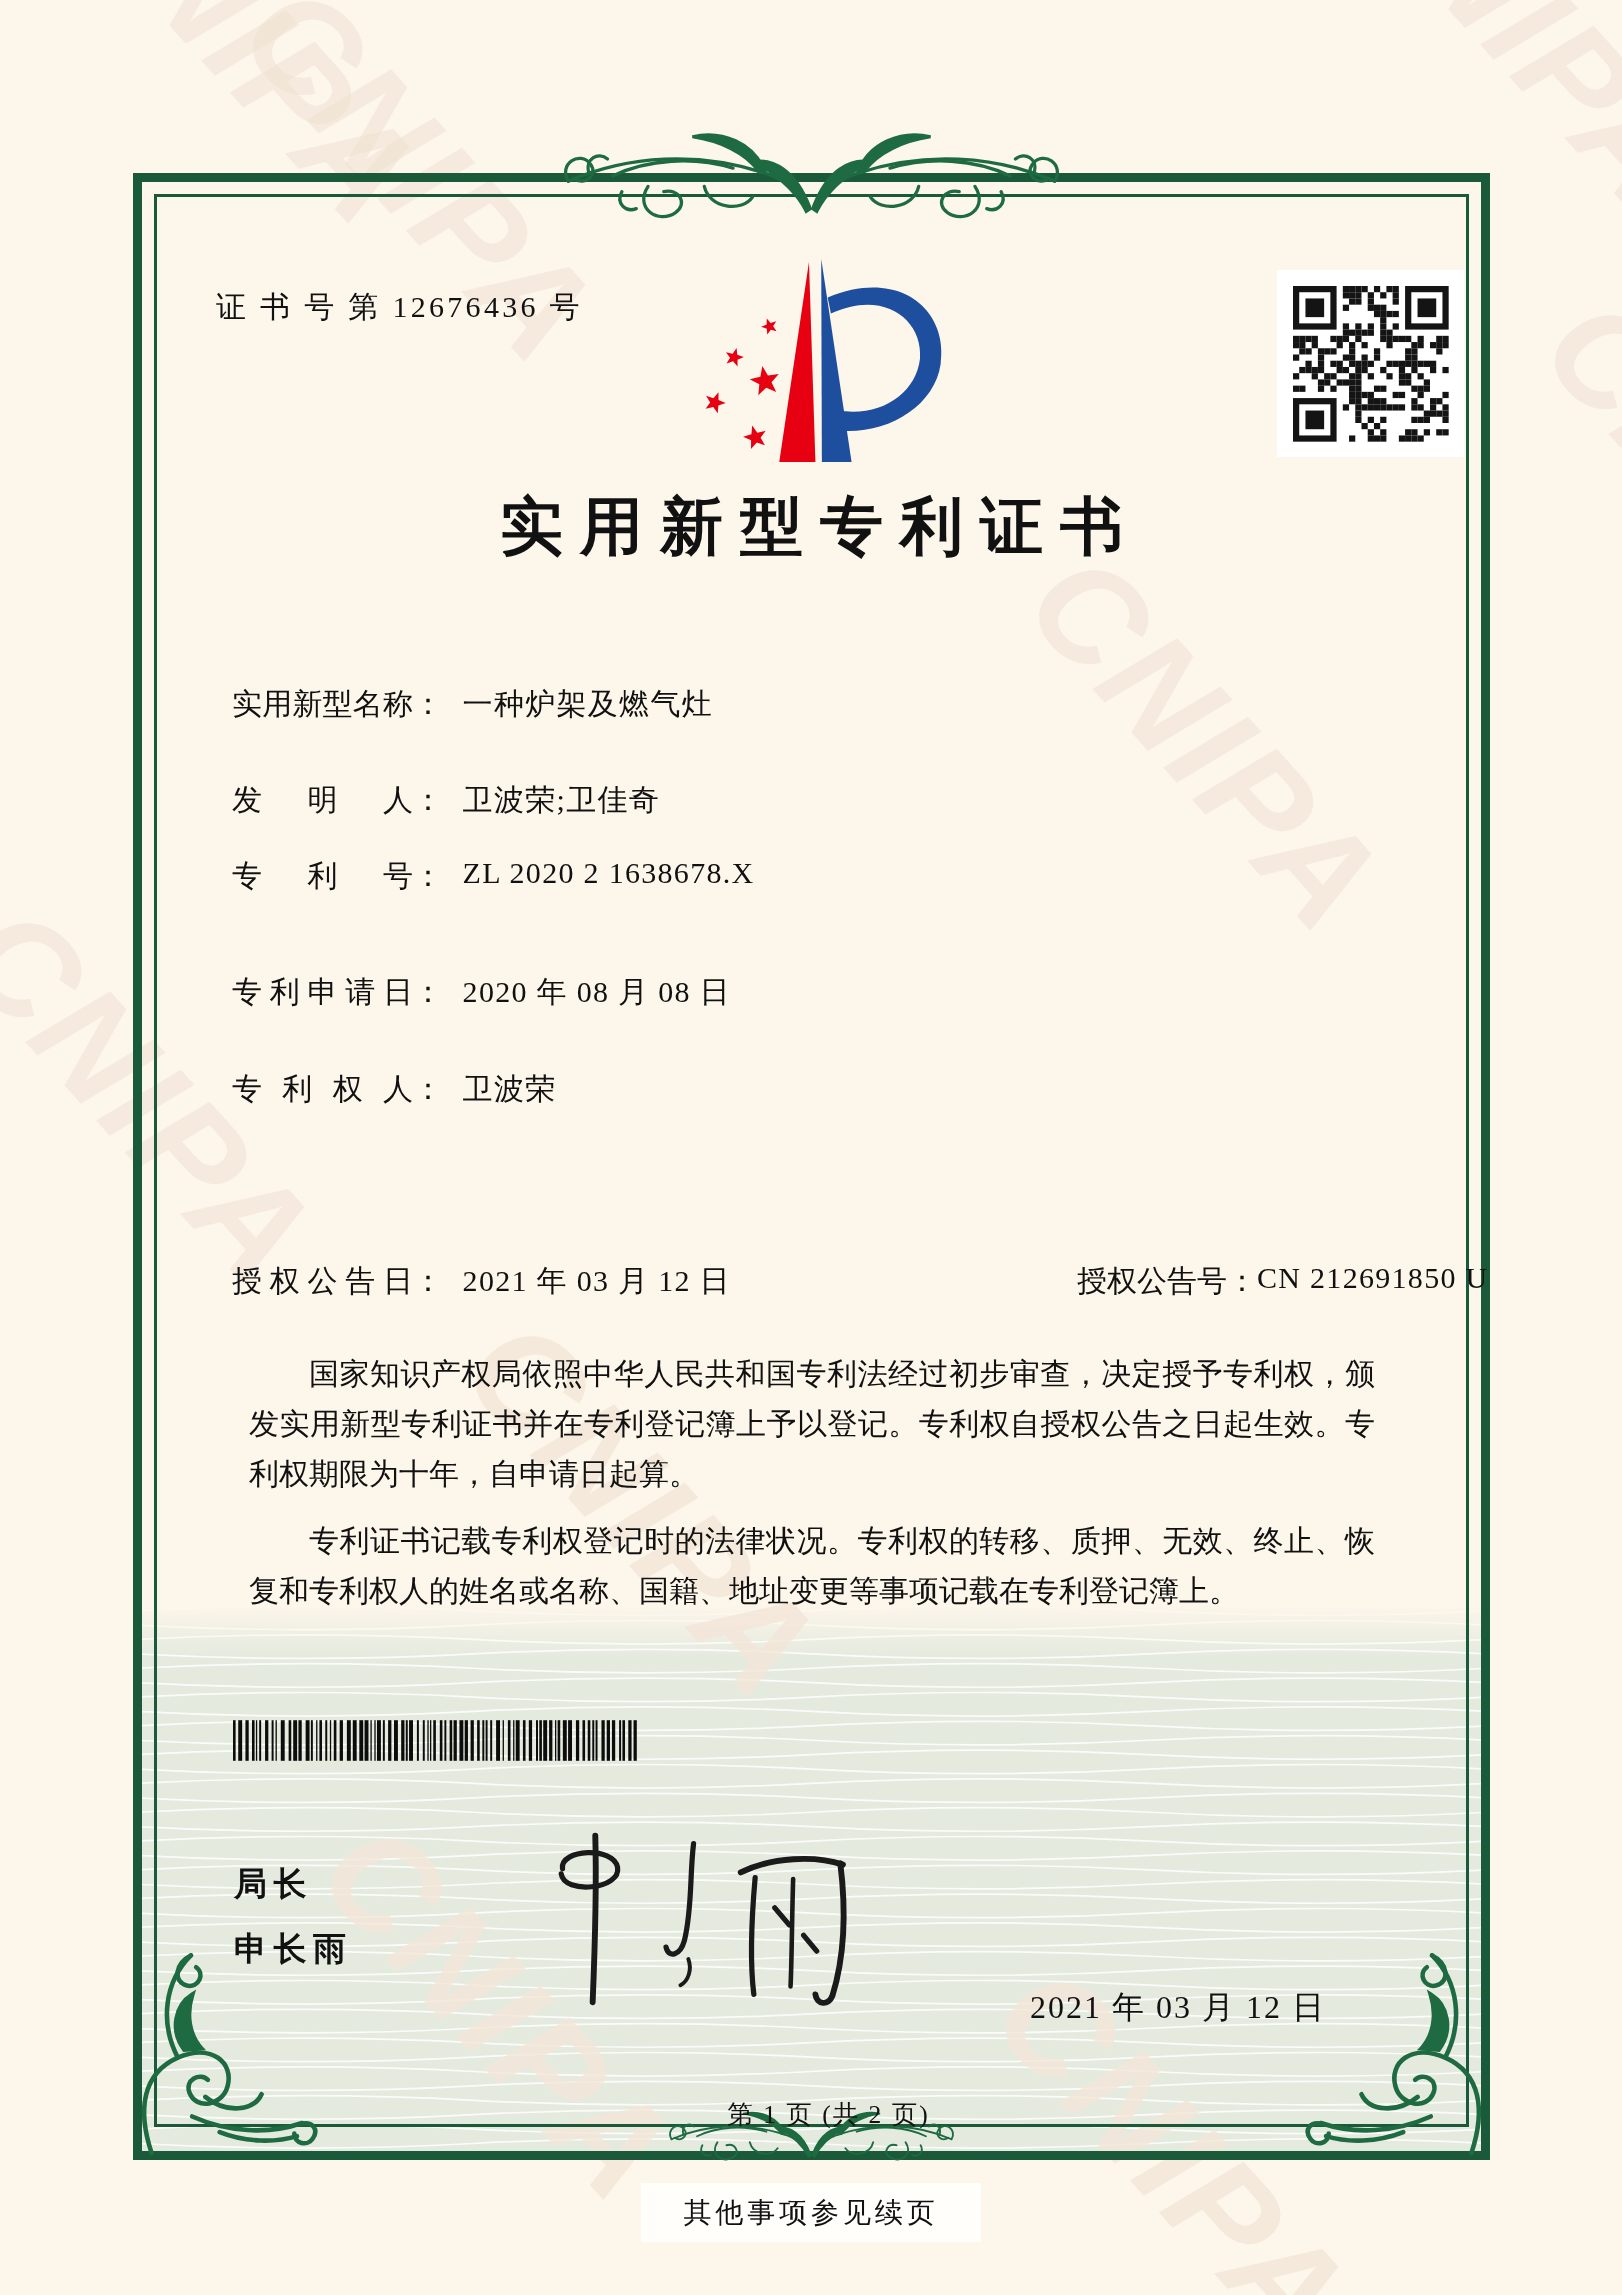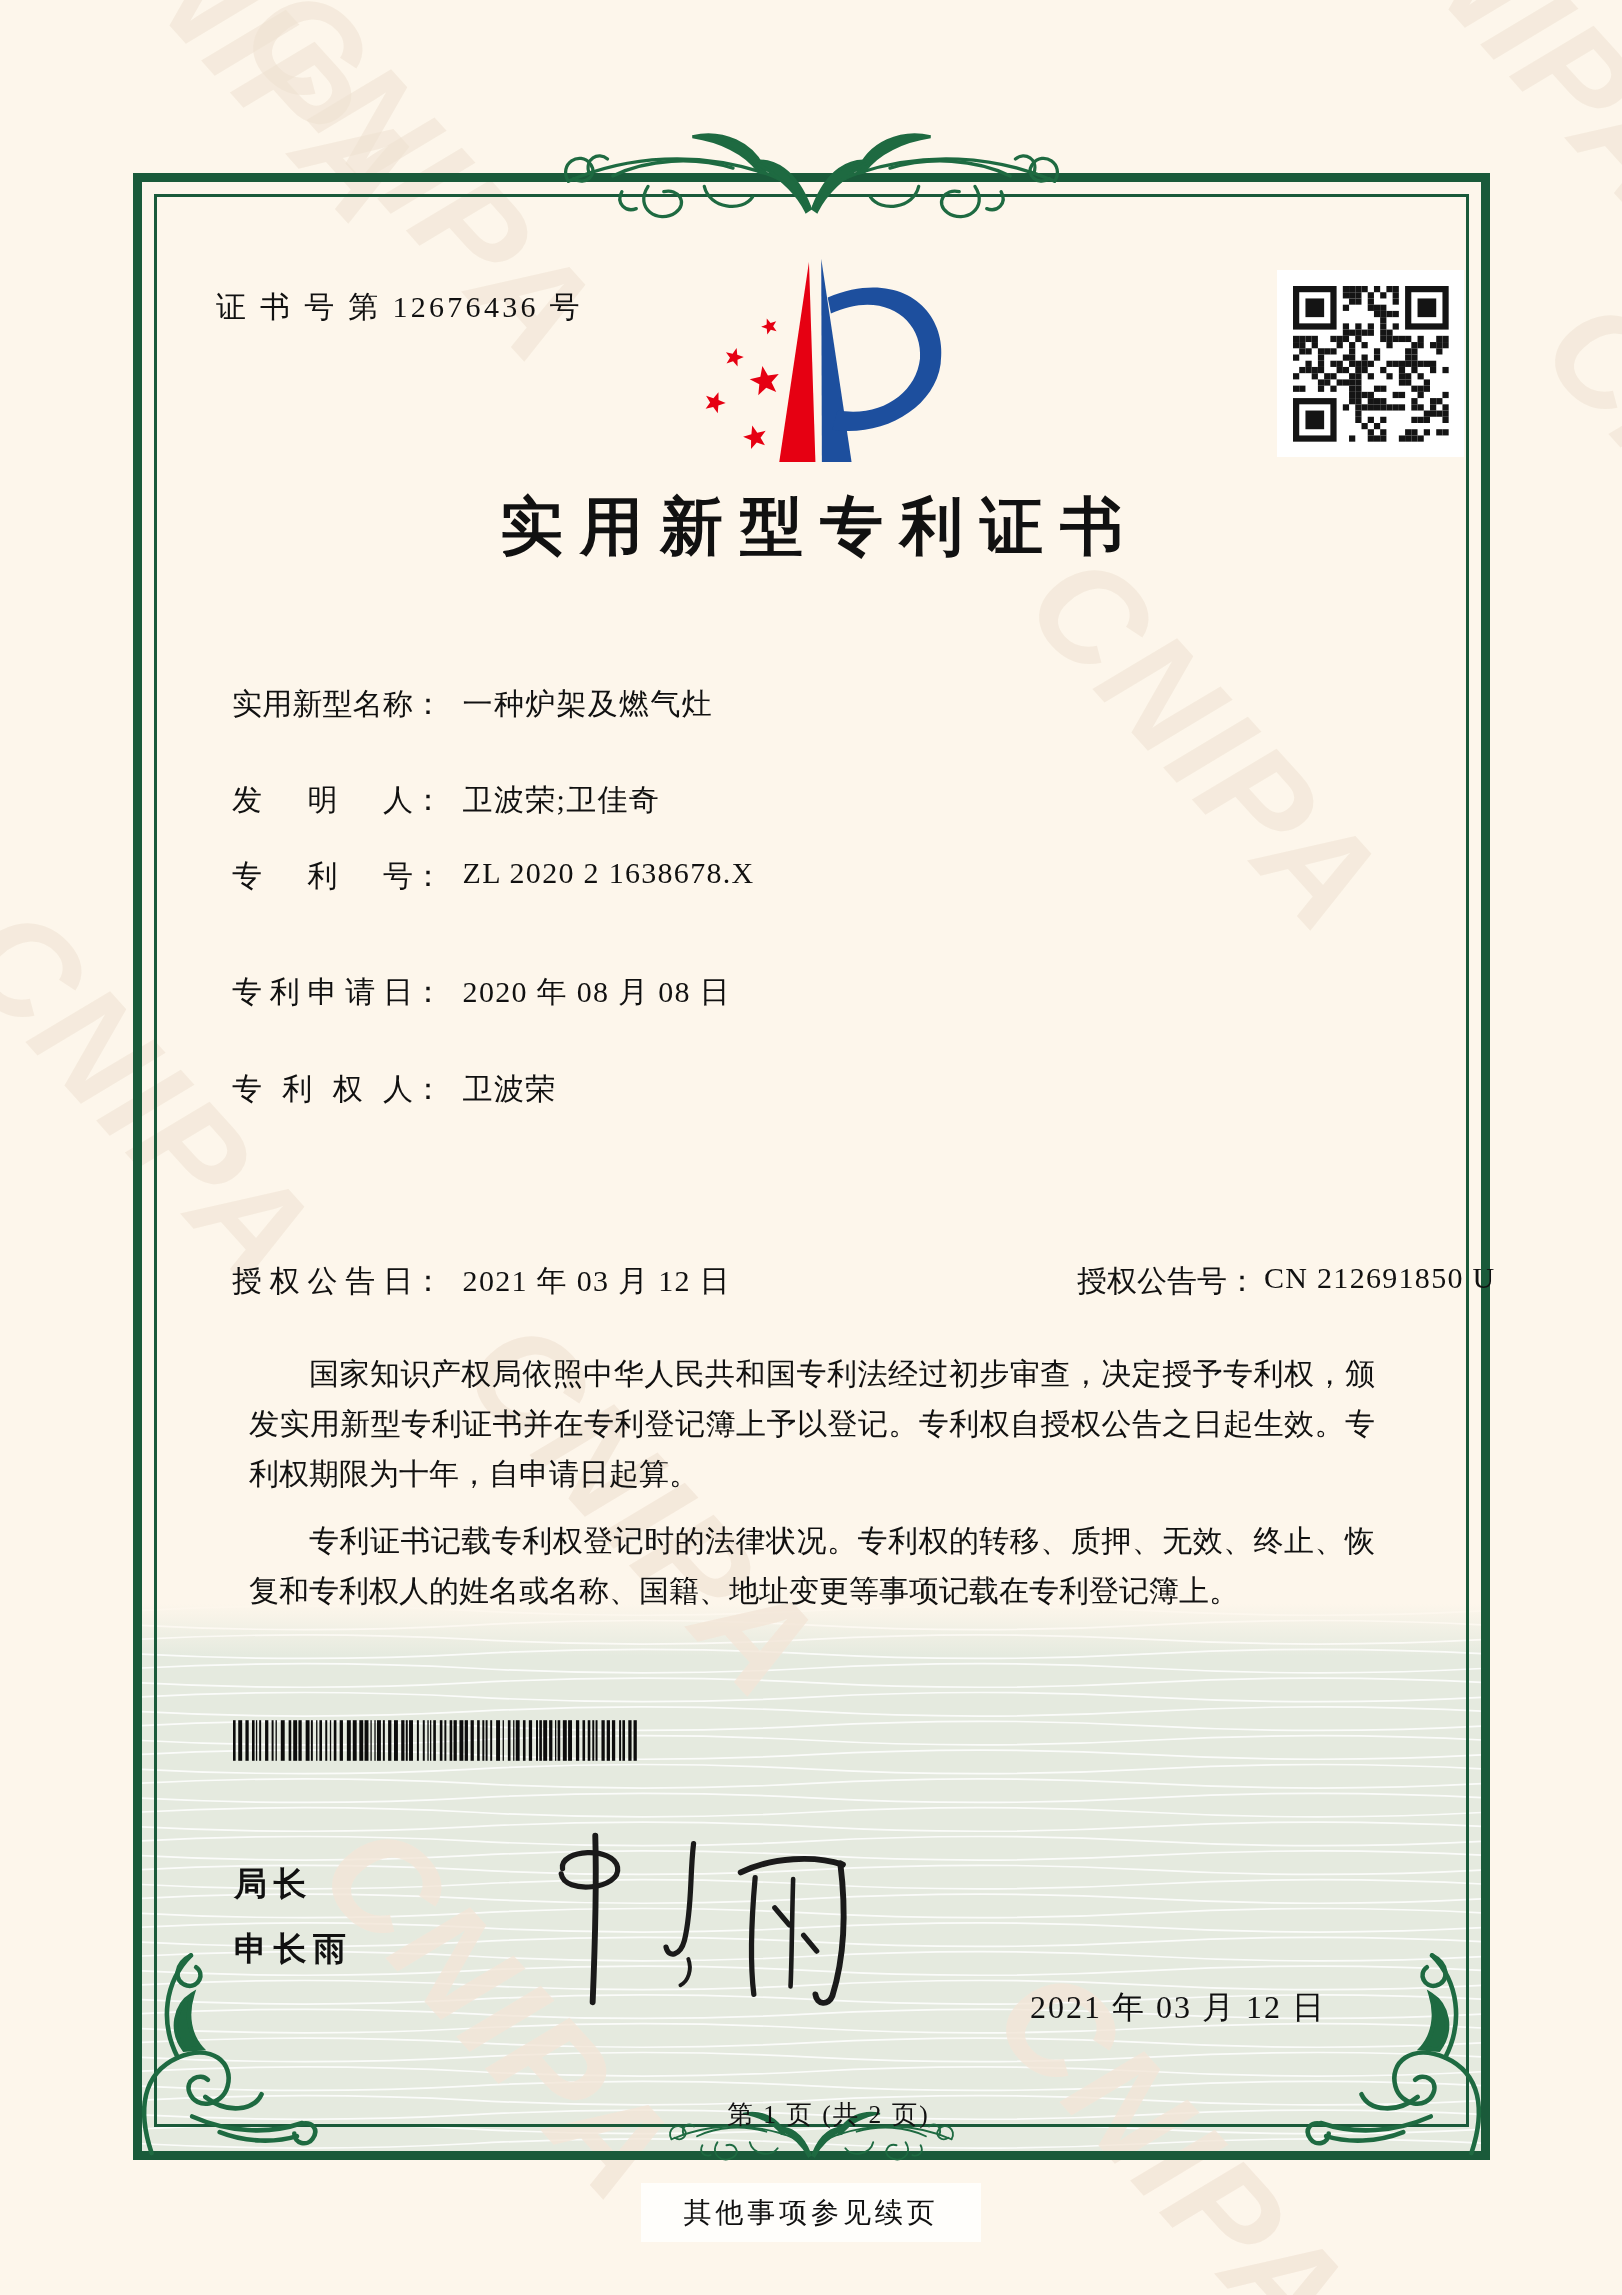--- a/index.html
+++ b/index.html
@@ -404,21 +404,21 @@
     <div class="field-row" style="top:972px;">
       <span class="f-label">专利申请日</span><span class="f-colon">：</span><span class="f-value">2020 年 08 月 08 日</span>
     </div>
     <div class="field-row" style="top:1069px;">
       <span class="f-label">专 利 权 人</span><span class="f-colon">：</span><span class="f-value">卫波荣</span>
     </div>
 
     <div class="field-row" style="top:1261px;width:1160px;">
       <span class="f-label">授权公告日</span><span class="f-colon">：</span><span class="f-value">2021 年 03 月 12 日</span>
       <span class="grant2">
-        <span>授权公告号</span><span>：</span><span class="f-value" style="margin-left:7px;">CN 212691850 U</span>
+        <span>授权公告号</span><span>：</span><span class="f-value" style="margin-left:0;">CN 212691850 U</span>
       </span>
     </div>
 
     <div class="body-text">
       <p>国家知识产权局依照中华人民共和国专利法经过初步审查，决定授予专利权，颁发实用新型专利证书并在专利登记簿上予以登记。专利权自授权公告之日起生效。专利权期限为十年，自申请日起算。</p>
       <p>专利证书记载专利权登记时的法律状况。专利权的转移、质押、无效、终止、恢复和专利权人的姓名或名称、国籍、地址变更等事项记载在专利登记簿上。</p>
     </div>
 
     <div id="barcode"><svg width="411" height="41" viewBox="0 0 628 62">
           <rect x="0" y="0" width="4" height="62" fill="#0c0c0c"></rect>

